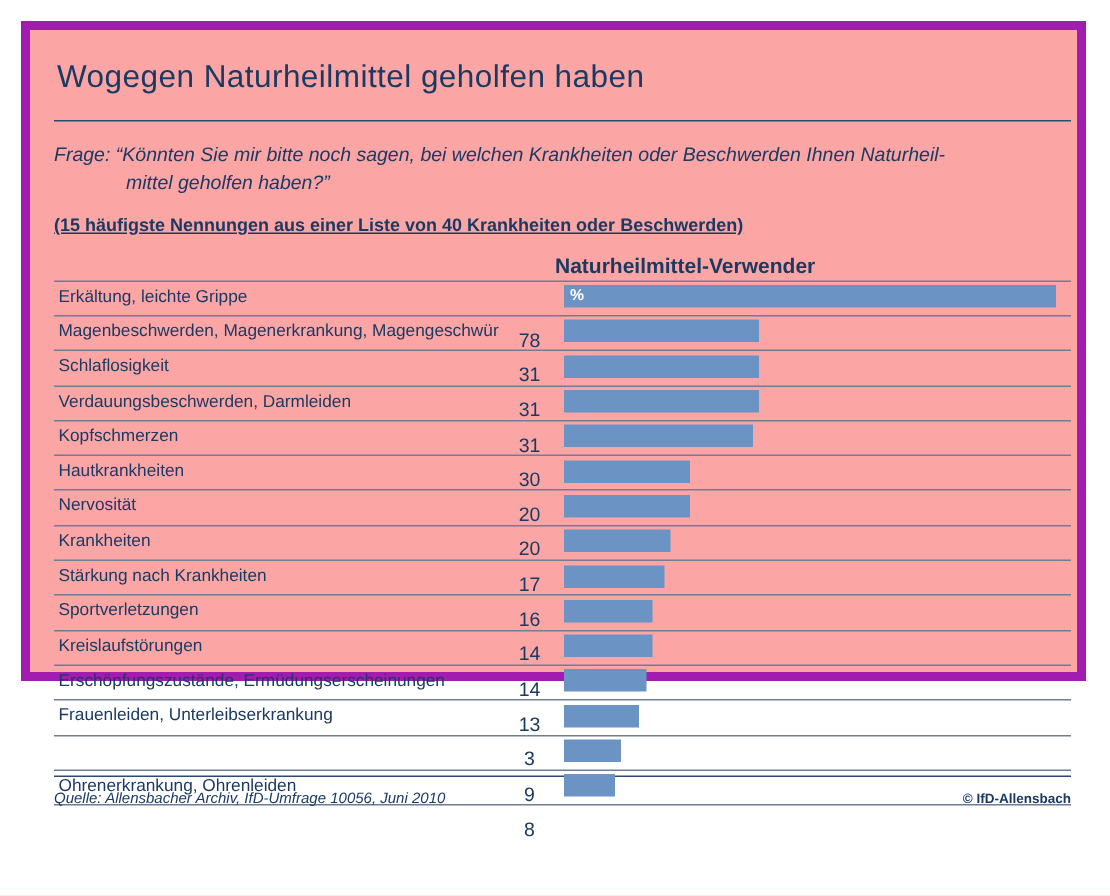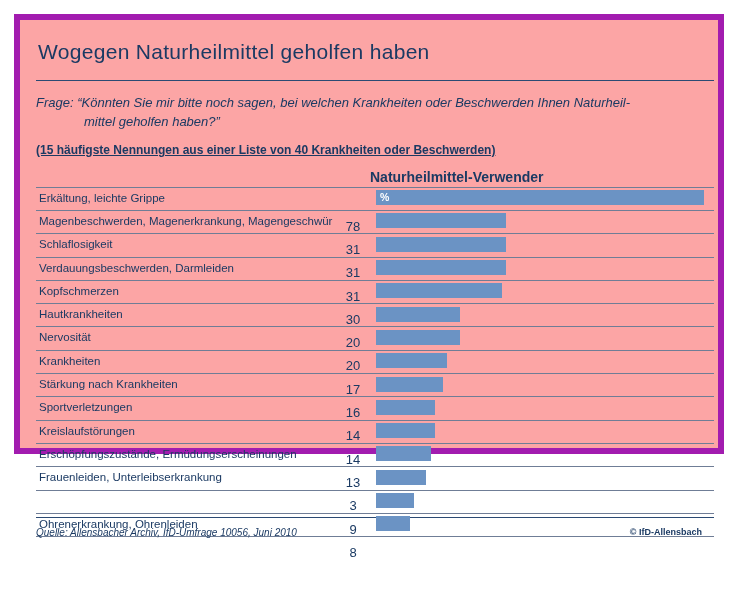--- a/index.html
+++ b/index.html
@@ -140,21 +140,21 @@
     position: relative;
     margin-top: 7px;
     font-size: 10px;
     line-height: 1.5;
     color: #1b3a63;
   }
   .footer .basis { font-weight: bold; }
   .footer .source { font-style: italic; }
   .copyright {
     position: absolute;
-    right: 12px;
+    right: 0;
     bottom: 0px;
     font-size: 9px;
     font-weight: bold;
     color: #1b3a63;
   }
 </style>
 </head>
 <body>
 
 <div class="frame">

